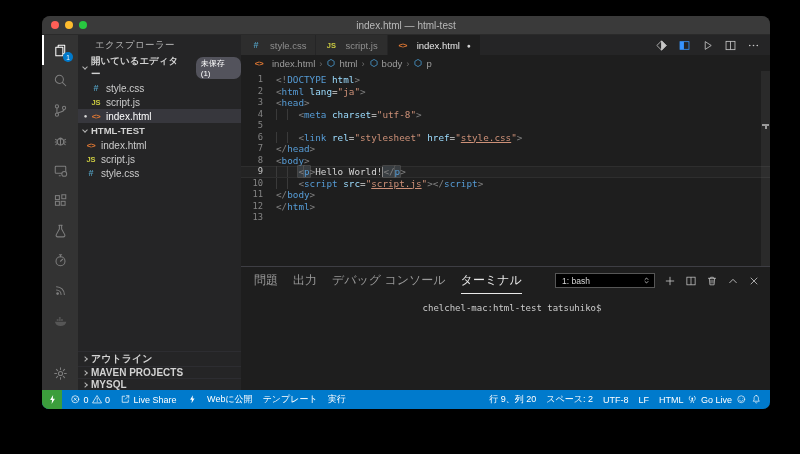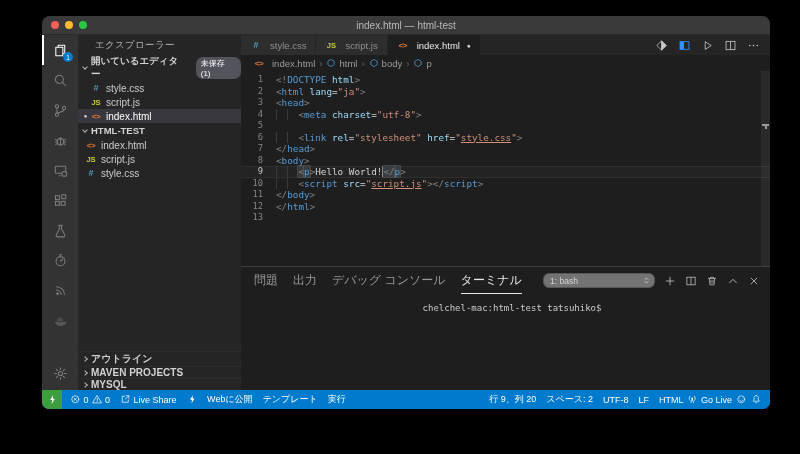--- a/index.html
+++ b/index.html
@@ -70,21 +70,21 @@
   .scrollbar{position:absolute;right:0;top:0;bottom:0;width:9px;background:rgba(130,130,130,0.12);}
   .sb-marker{position:absolute;top:53px;left:1px;width:7px;height:2px;background:#9a9a9a;}
   .sb-marker::after{content:"";position:absolute;left:2.5px;top:2px;width:2px;height:3px;background:#9a9a9a;}
   
   .panel{flex:0 0 124px;border-top:1px solid #3e3e44;display:flex;flex-direction:column;background:#1e1e1e;}
   .panel-head{flex:0 0 27px;display:flex;align-items:stretch;padding:0 10px 0 13px;}
   .ptab{font-size:12px;color:#999999;margin-right:15px;display:flex;align-items:center;border-bottom:1px solid transparent;text-align:center;}
   .ptab.active{color:#e9e9e9;border-bottom-color:#e9e9e9;}
   .panel-actions{margin-left:auto;display:flex;align-items:center;gap:9px;color:#c5c5c5;}
   .panel-actions svg{width:12px;height:12px;display:block;}
-  .shell-select{width:112px;height:15px;background:#737373;border:1px solid #565656;border-radius:6px;color:#d6d6d6;
+  .shell-select{width:100px;height:15px;background:#000000;border:1px solid #565656;border-radius:0;color:#d6d6d6;
     font-size:8.5px;display:flex;align-items:center;justify-content:space-between;padding:0 3px 0 6px;}
   .shell-select svg{width:9px;height:9px;}
   .term{flex:1;padding:9px 0 0 13px;font-family:"DejaVu Sans Mono","Liberation Mono",monospace;font-size:9px;color:#cccccc;text-align:center;}
   
   .statusbar{flex:0 0 19px;background:#007acc;display:flex;align-items:center;color:#fff;font-size:9px;}
   .remote{width:20px;height:100%;background:#3c9e3c;display:flex;align-items:center;justify-content:center;}
   .remote svg{width:11px;height:11px;}
   .sb-left{display:flex;align-items:center;gap:10px;padding-left:8px;}
   .sb-right{margin-left:auto;display:flex;align-items:center;gap:4px;padding-right:9px;}
   .sb-item{display:flex;align-items:center;gap:3px;white-space:nowrap;}

